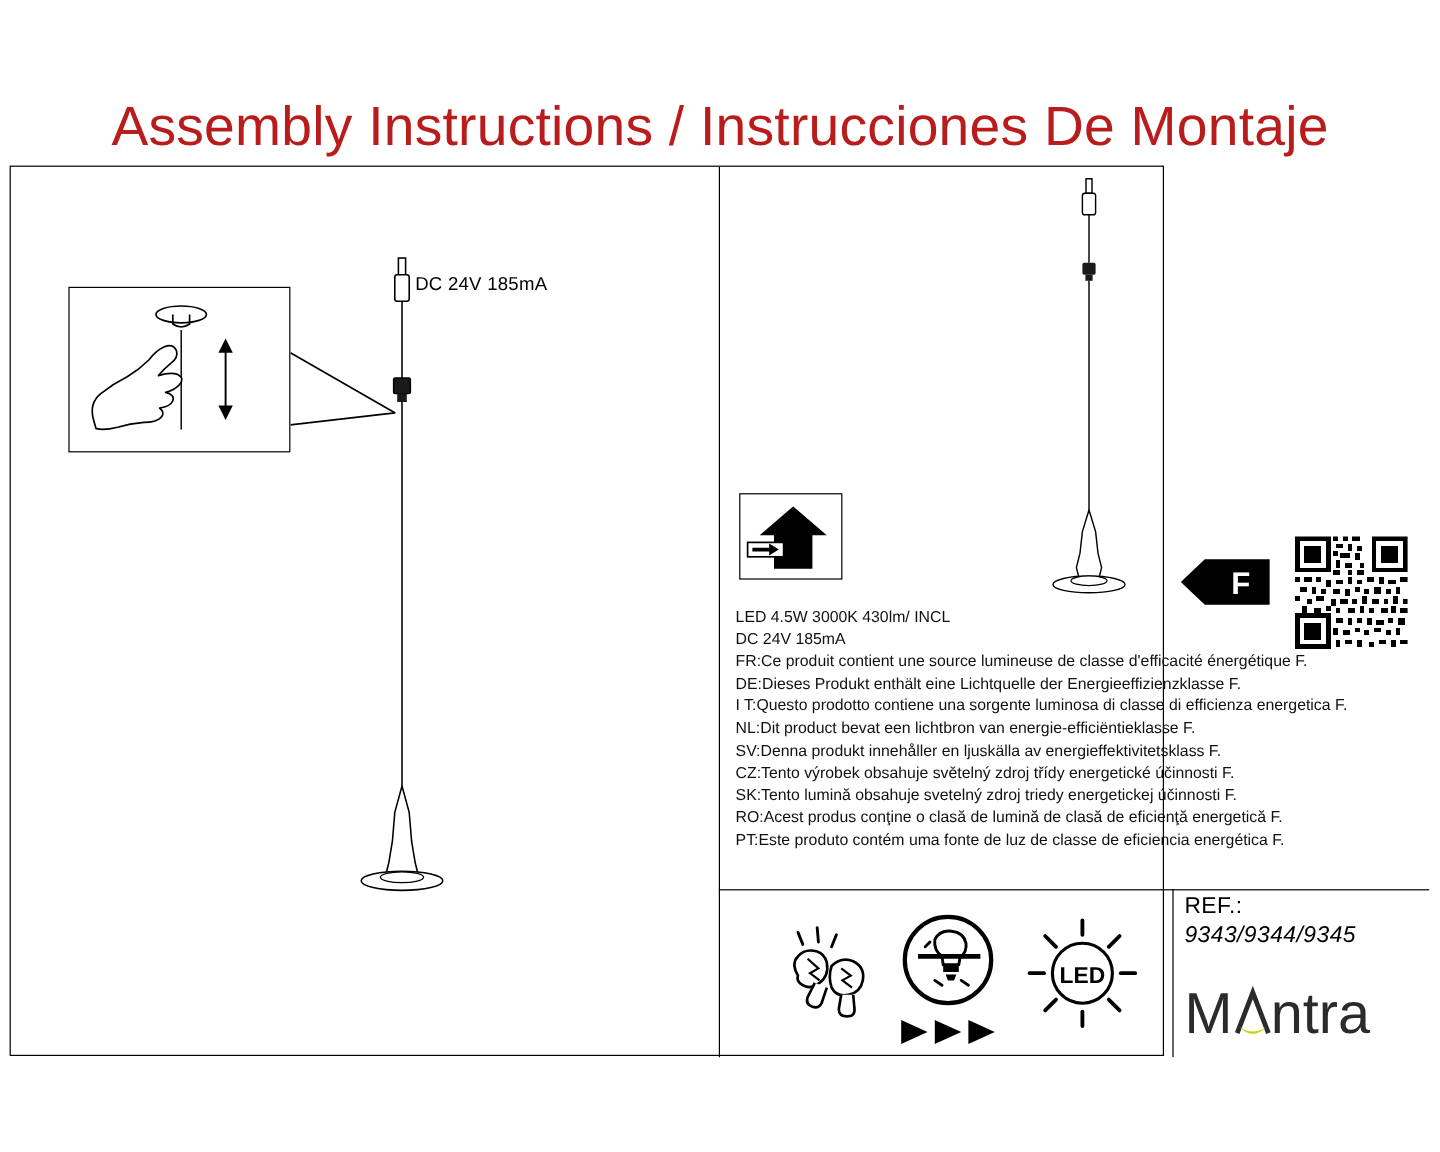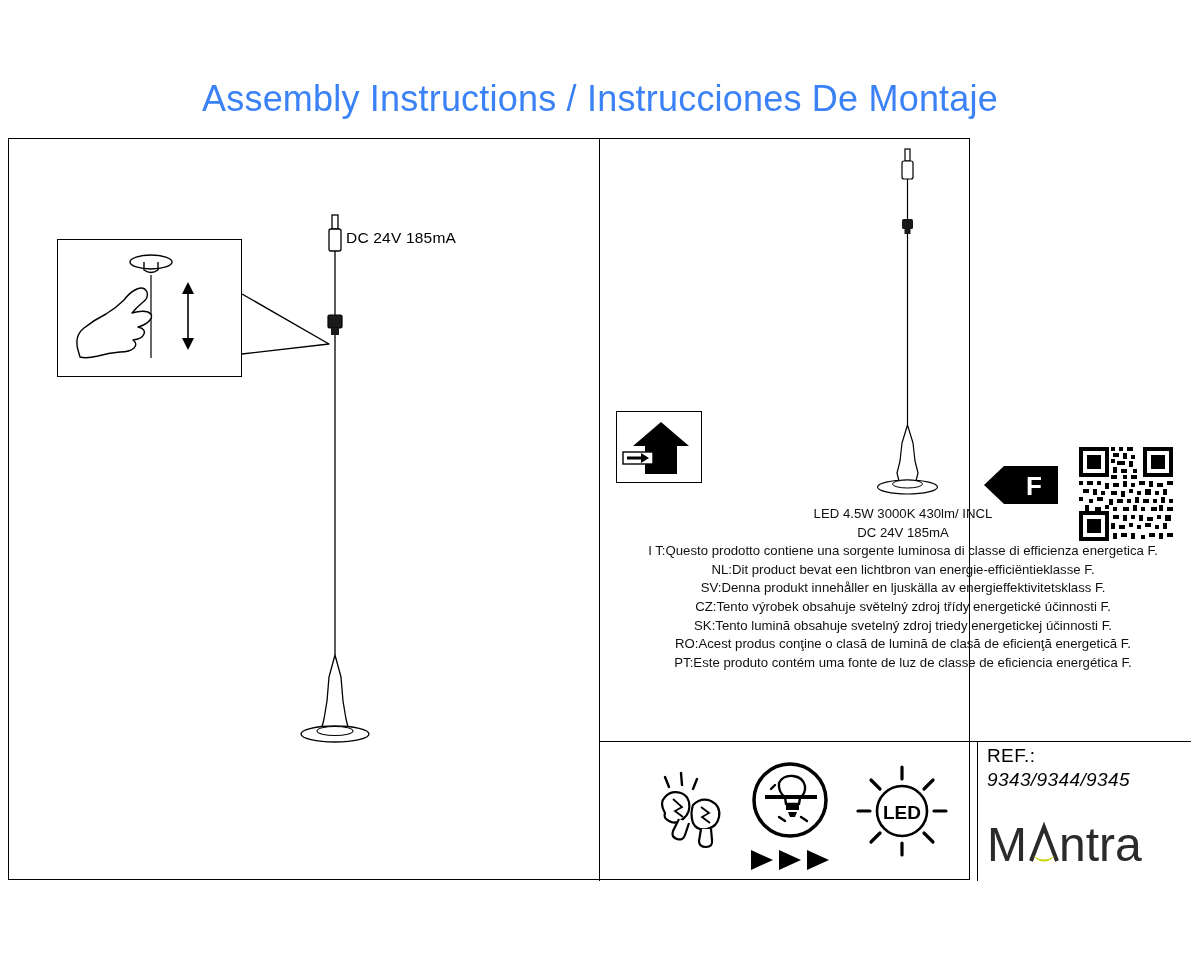--- a/index.html
+++ b/index.html
@@ -15,24 +15,24 @@
     position: relative;
     overflow: hidden;
   }
 
   .page-title {
     position: absolute;
     top: 78px;
     left: 0;
     width: 1200px;
     text-align: center;
-    font-size: 36px;
+    font-size: 46px;
     font-weight: 400;
     letter-spacing: 0.2px;
-    color: #3b82f6;
+    color: #b91c1c;
   }
 
   
   .sheet {
     position: absolute;
     left: 8px;
     top: 138px;
     width: 962px;
     height: 742px;
     border: 1.4px solid #000;
@@ -103,21 +103,21 @@
   }
   .spec-block {
     position: absolute;
     left: 604px;
     top: 366px;
     width: 580px;
     font-size: 13.2px;
     line-height: 18.6px;
     color: #111;
   }
-  .spec-block .line { white-space: nowrap; text-align: center; }
+  .spec-block .line { white-space: nowrap; }
 
   
   .f-badge {
     position: absolute;
     left: 975px;
     top: 325px;
     width: 76px;
     height: 42px;
   }
   
@@ -235,20 +235,22 @@
       <path d="M28 62 L28 34 L16 34 L44 10 L72 34 L60 34 L60 62 Z" fill="#000"></path>
       <rect x="6" y="40" width="30" height="12" fill="#fff" stroke="#000" stroke-width="1.4"></rect>
       <path d="M10 46 L26 46" stroke="#000" stroke-width="3"></path>
       <path d="M24 41 L32 46 L24 51 Z" fill="#000"></path>
     </svg>
   </div>
 
   <div class="spec-block">
     <div class="line">LED  4.5W  3000K 430lm/ INCL</div>
     <div class="line">DC 24V  185mA</div>
+    <div class="line">FR:Ce produit contient une source lumineuse de classe d'efficacité énergétique F.</div>
+    <div class="line">DE:Dieses Produkt enthält eine Lichtquelle der Energieeffizienzklasse F.</div>
     <div class="line">I T:Questo prodotto contiene una sorgente luminosa di classe di efficienza energetica F.</div>
     <div class="line">NL:Dit product bevat een lichtbron van energie-efficiëntieklasse F.</div>
     <div class="line">SV:Denna produkt innehåller en ljuskälla av energieffektivitetsklass F.</div>
     <div class="line">CZ:Tento výrobek obsahuje světelný zdroj třídy energetické účinnosti F.</div>
     <div class="line">SK:Tento lumină obsahuje svetelný zdroj triedy energetickej účinnosti F.</div>
     <div class="line">RO:Acest produs conţine o clasă de lumină de clasă de eficienţă energetică F.</div>
     <div class="line">PT:Este produto contém uma fonte de luz de classe de eficiencia energética F.</div>
   </div>
 
   <div class="f-badge">

